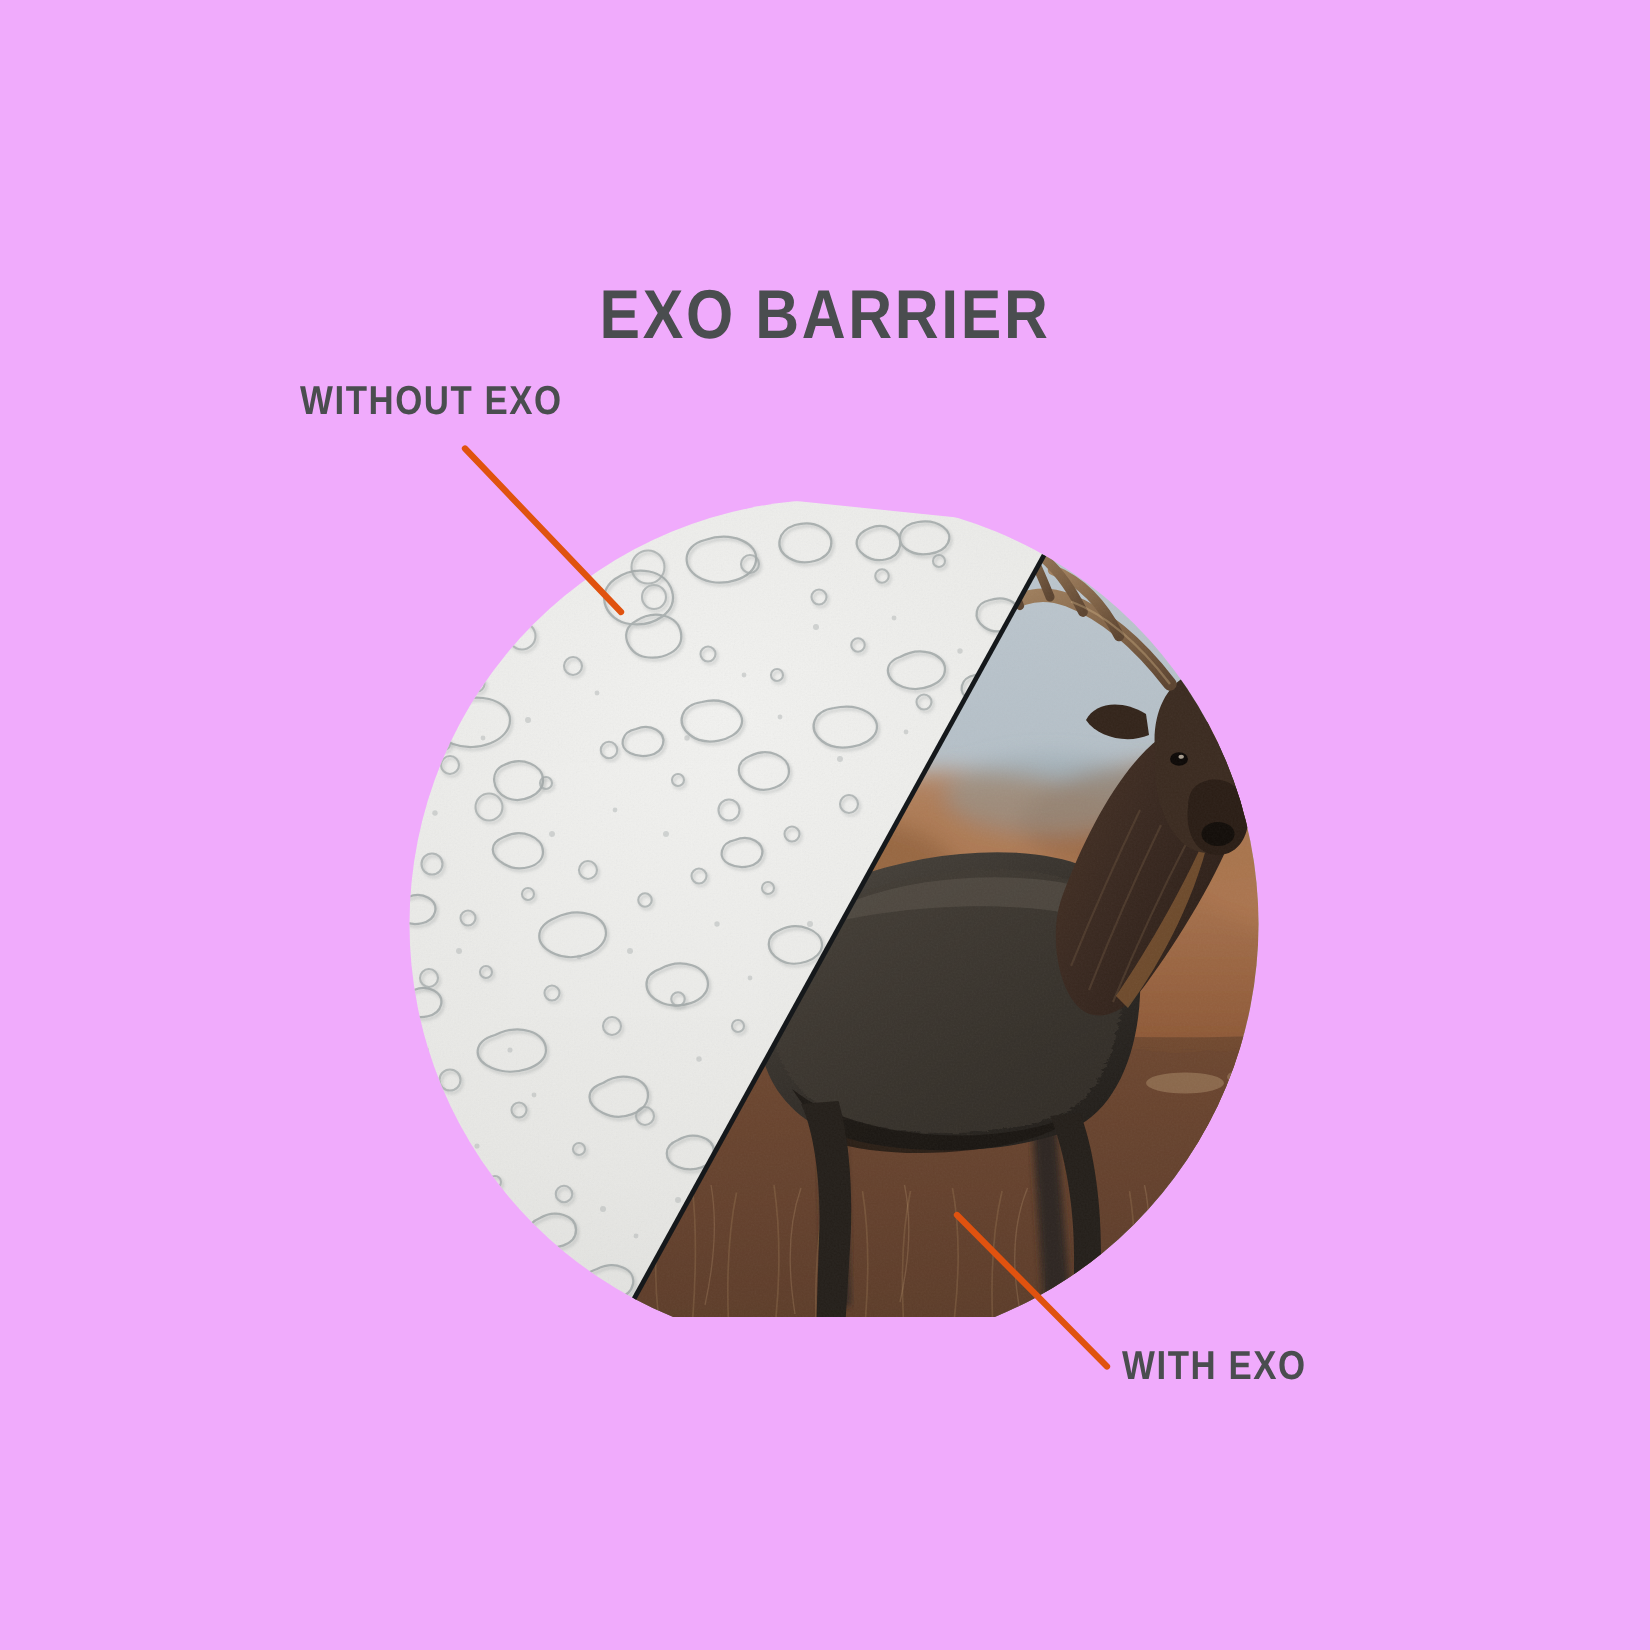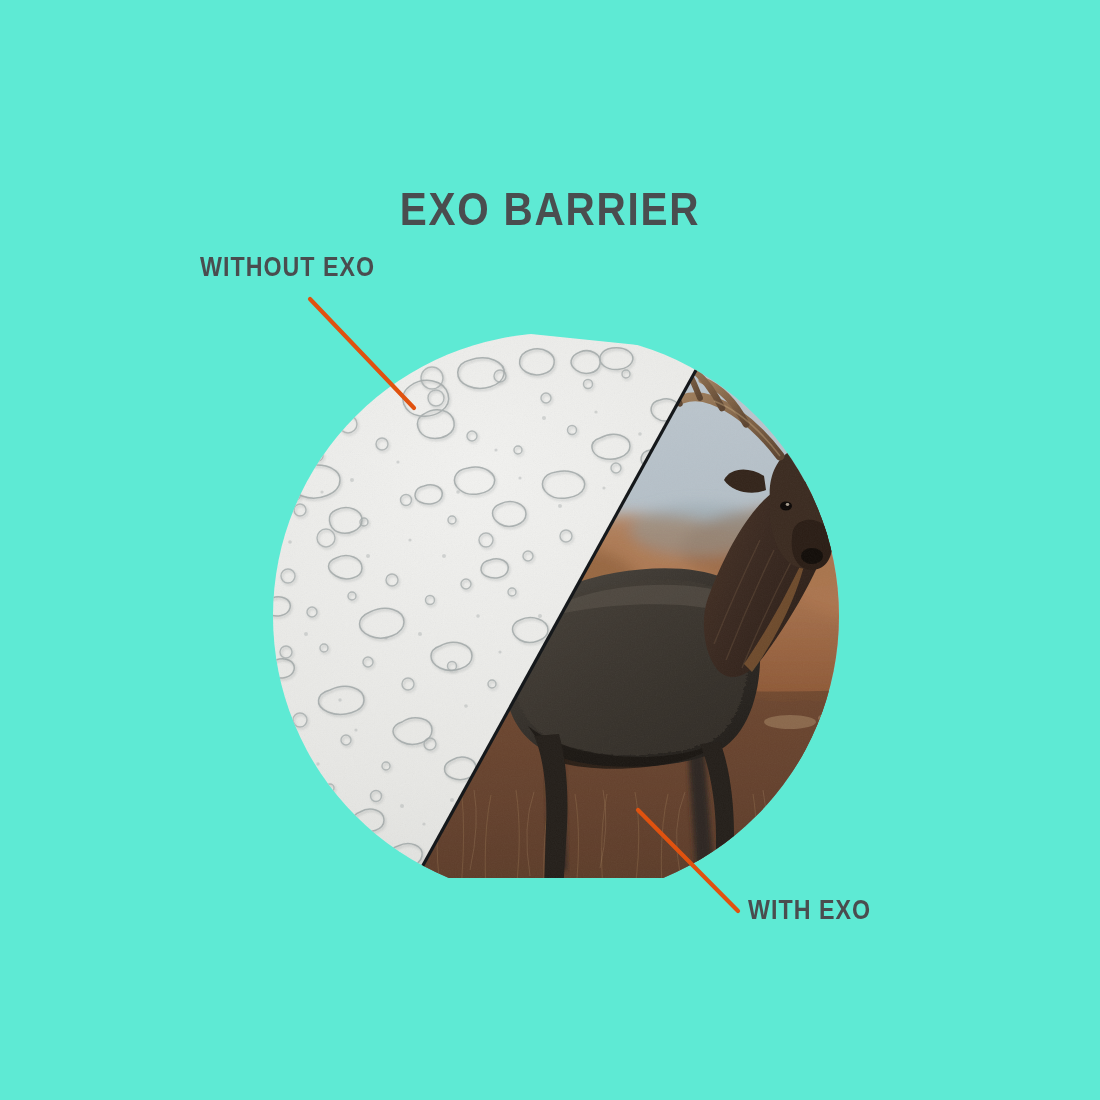--- a/index.html
+++ b/index.html
@@ -4,21 +4,21 @@
 <style>
   html, body {
     margin: 0;
     padding: 0;
     background: #e8e8e8;
   }
   #stage {
     position: relative;
     width: 1100px;
     height: 1100px;
-    background: #5eead4;
+    background: #f0abfc;
     overflow: hidden;
     font-family: "Liberation Sans", sans-serif;
   }
 
   
   .hdg {
     position: absolute;
     color: #4a4d4f;
     font-weight: 700;
     letter-spacing: 0.5px;

